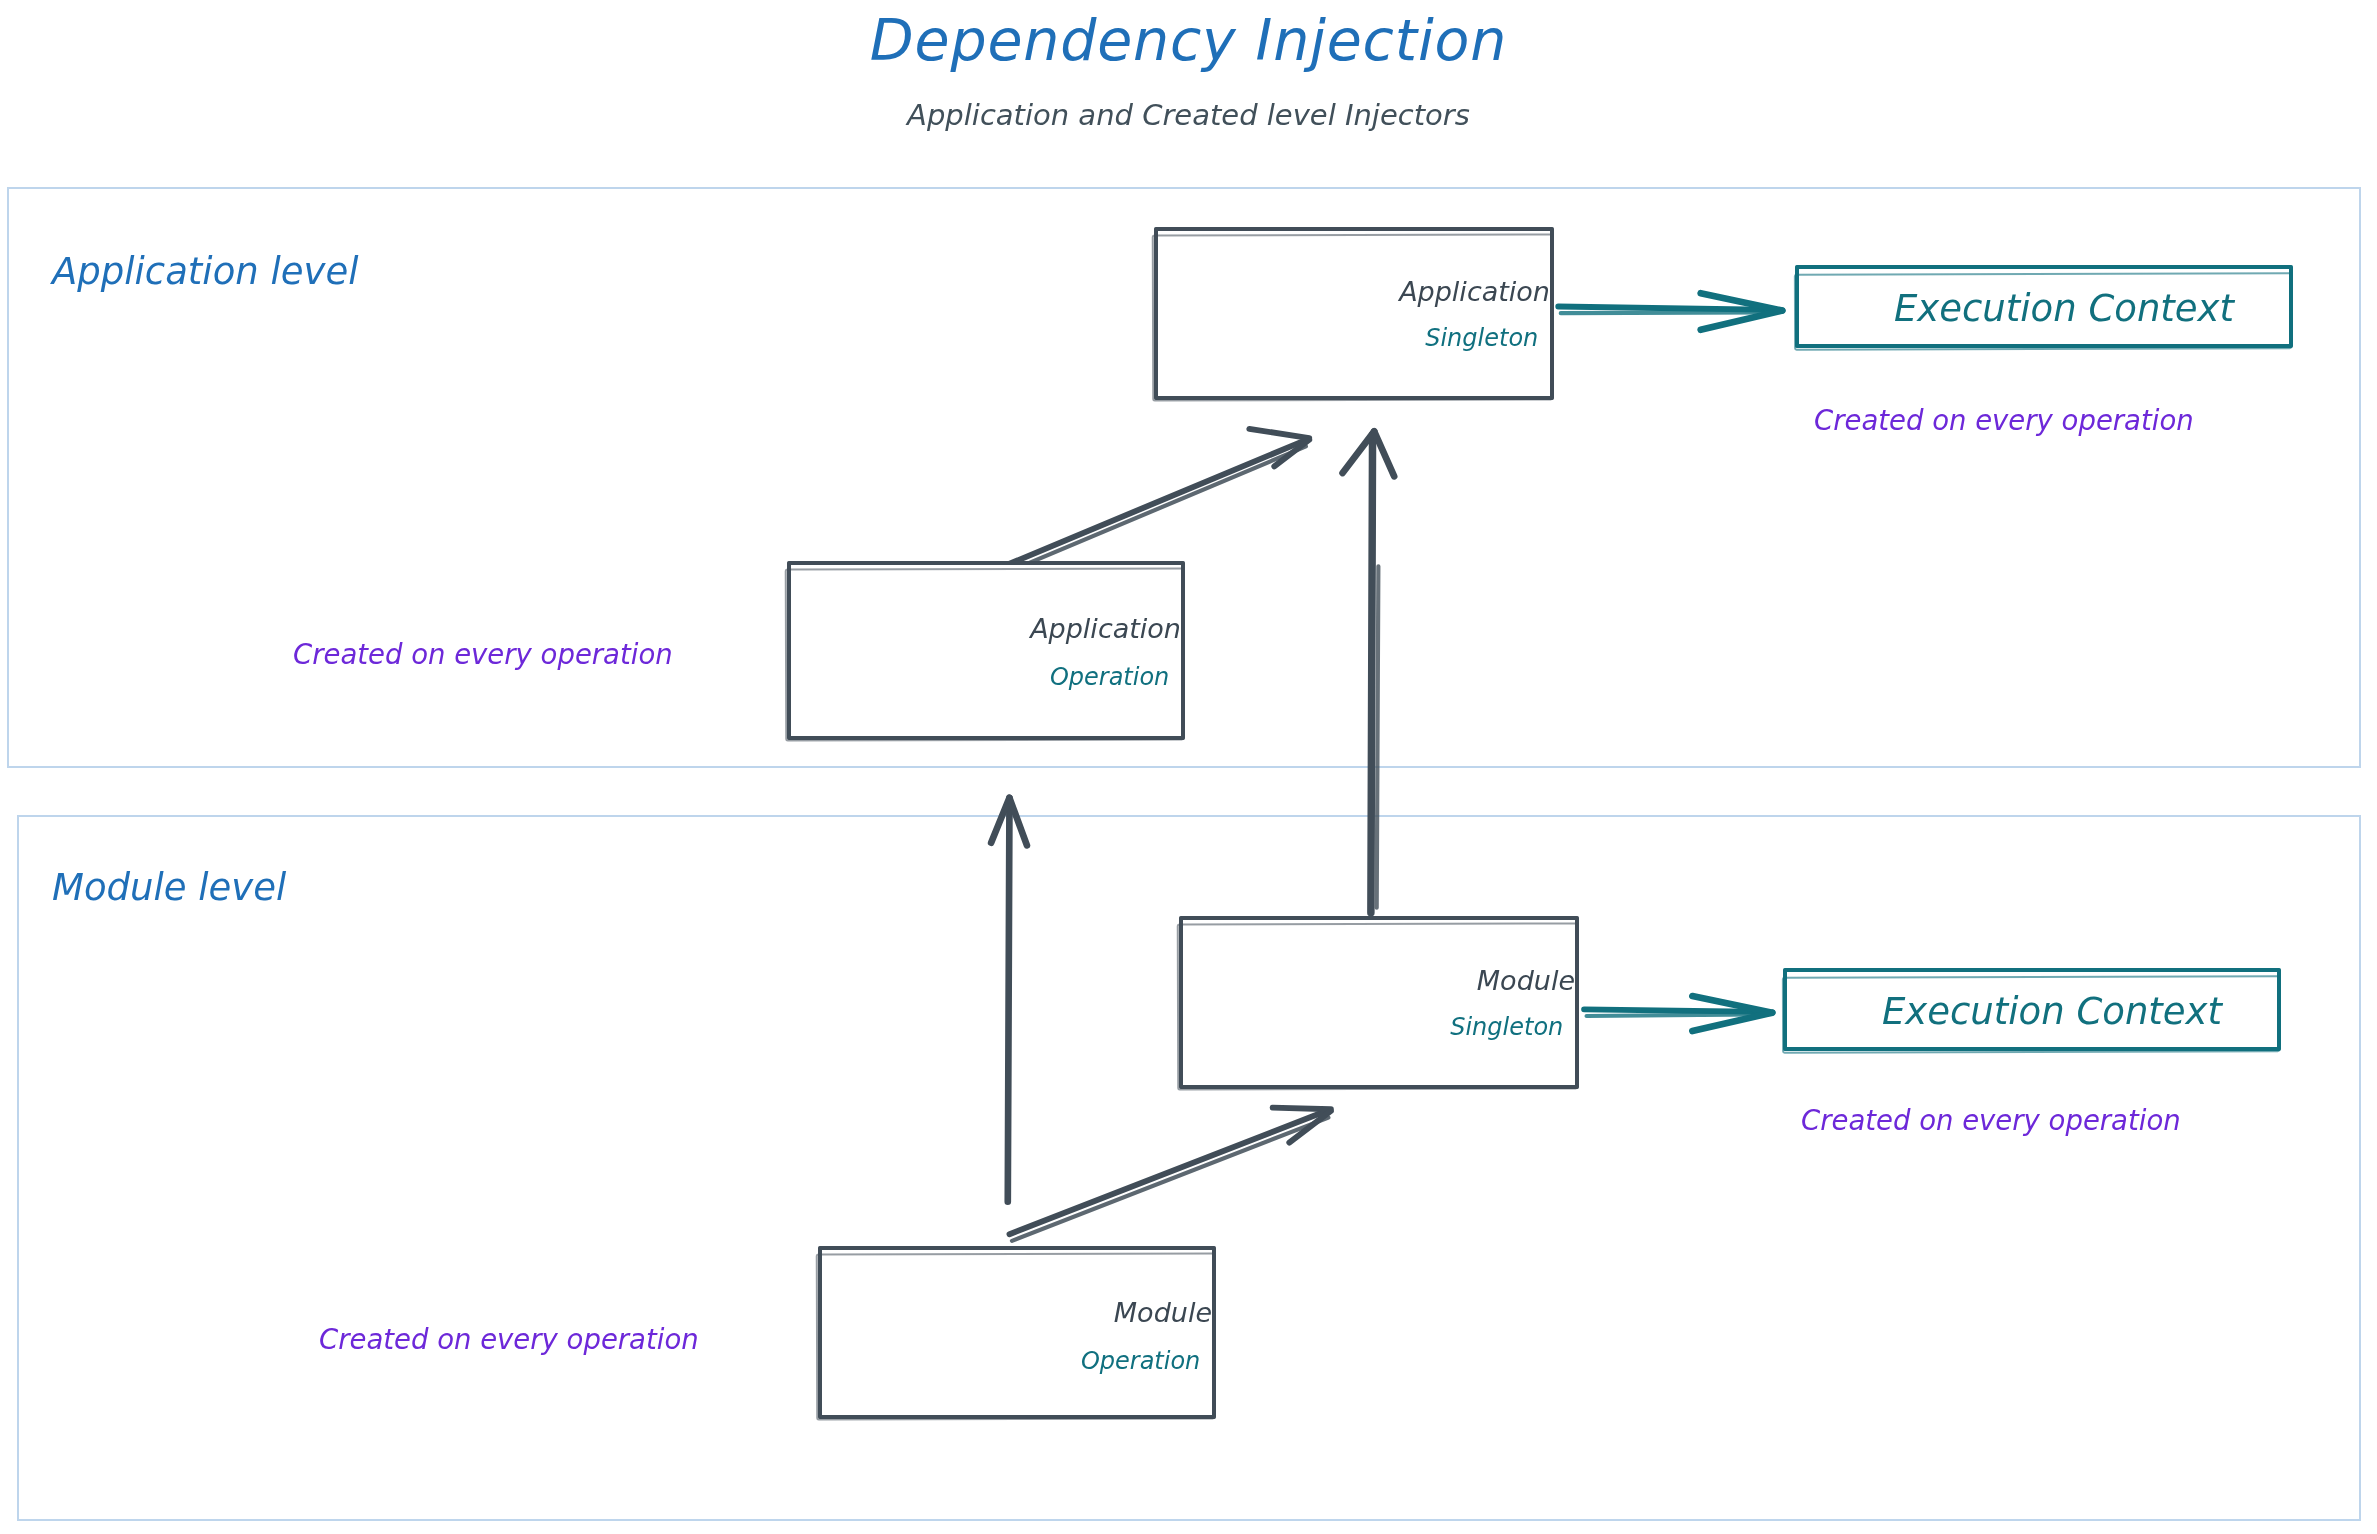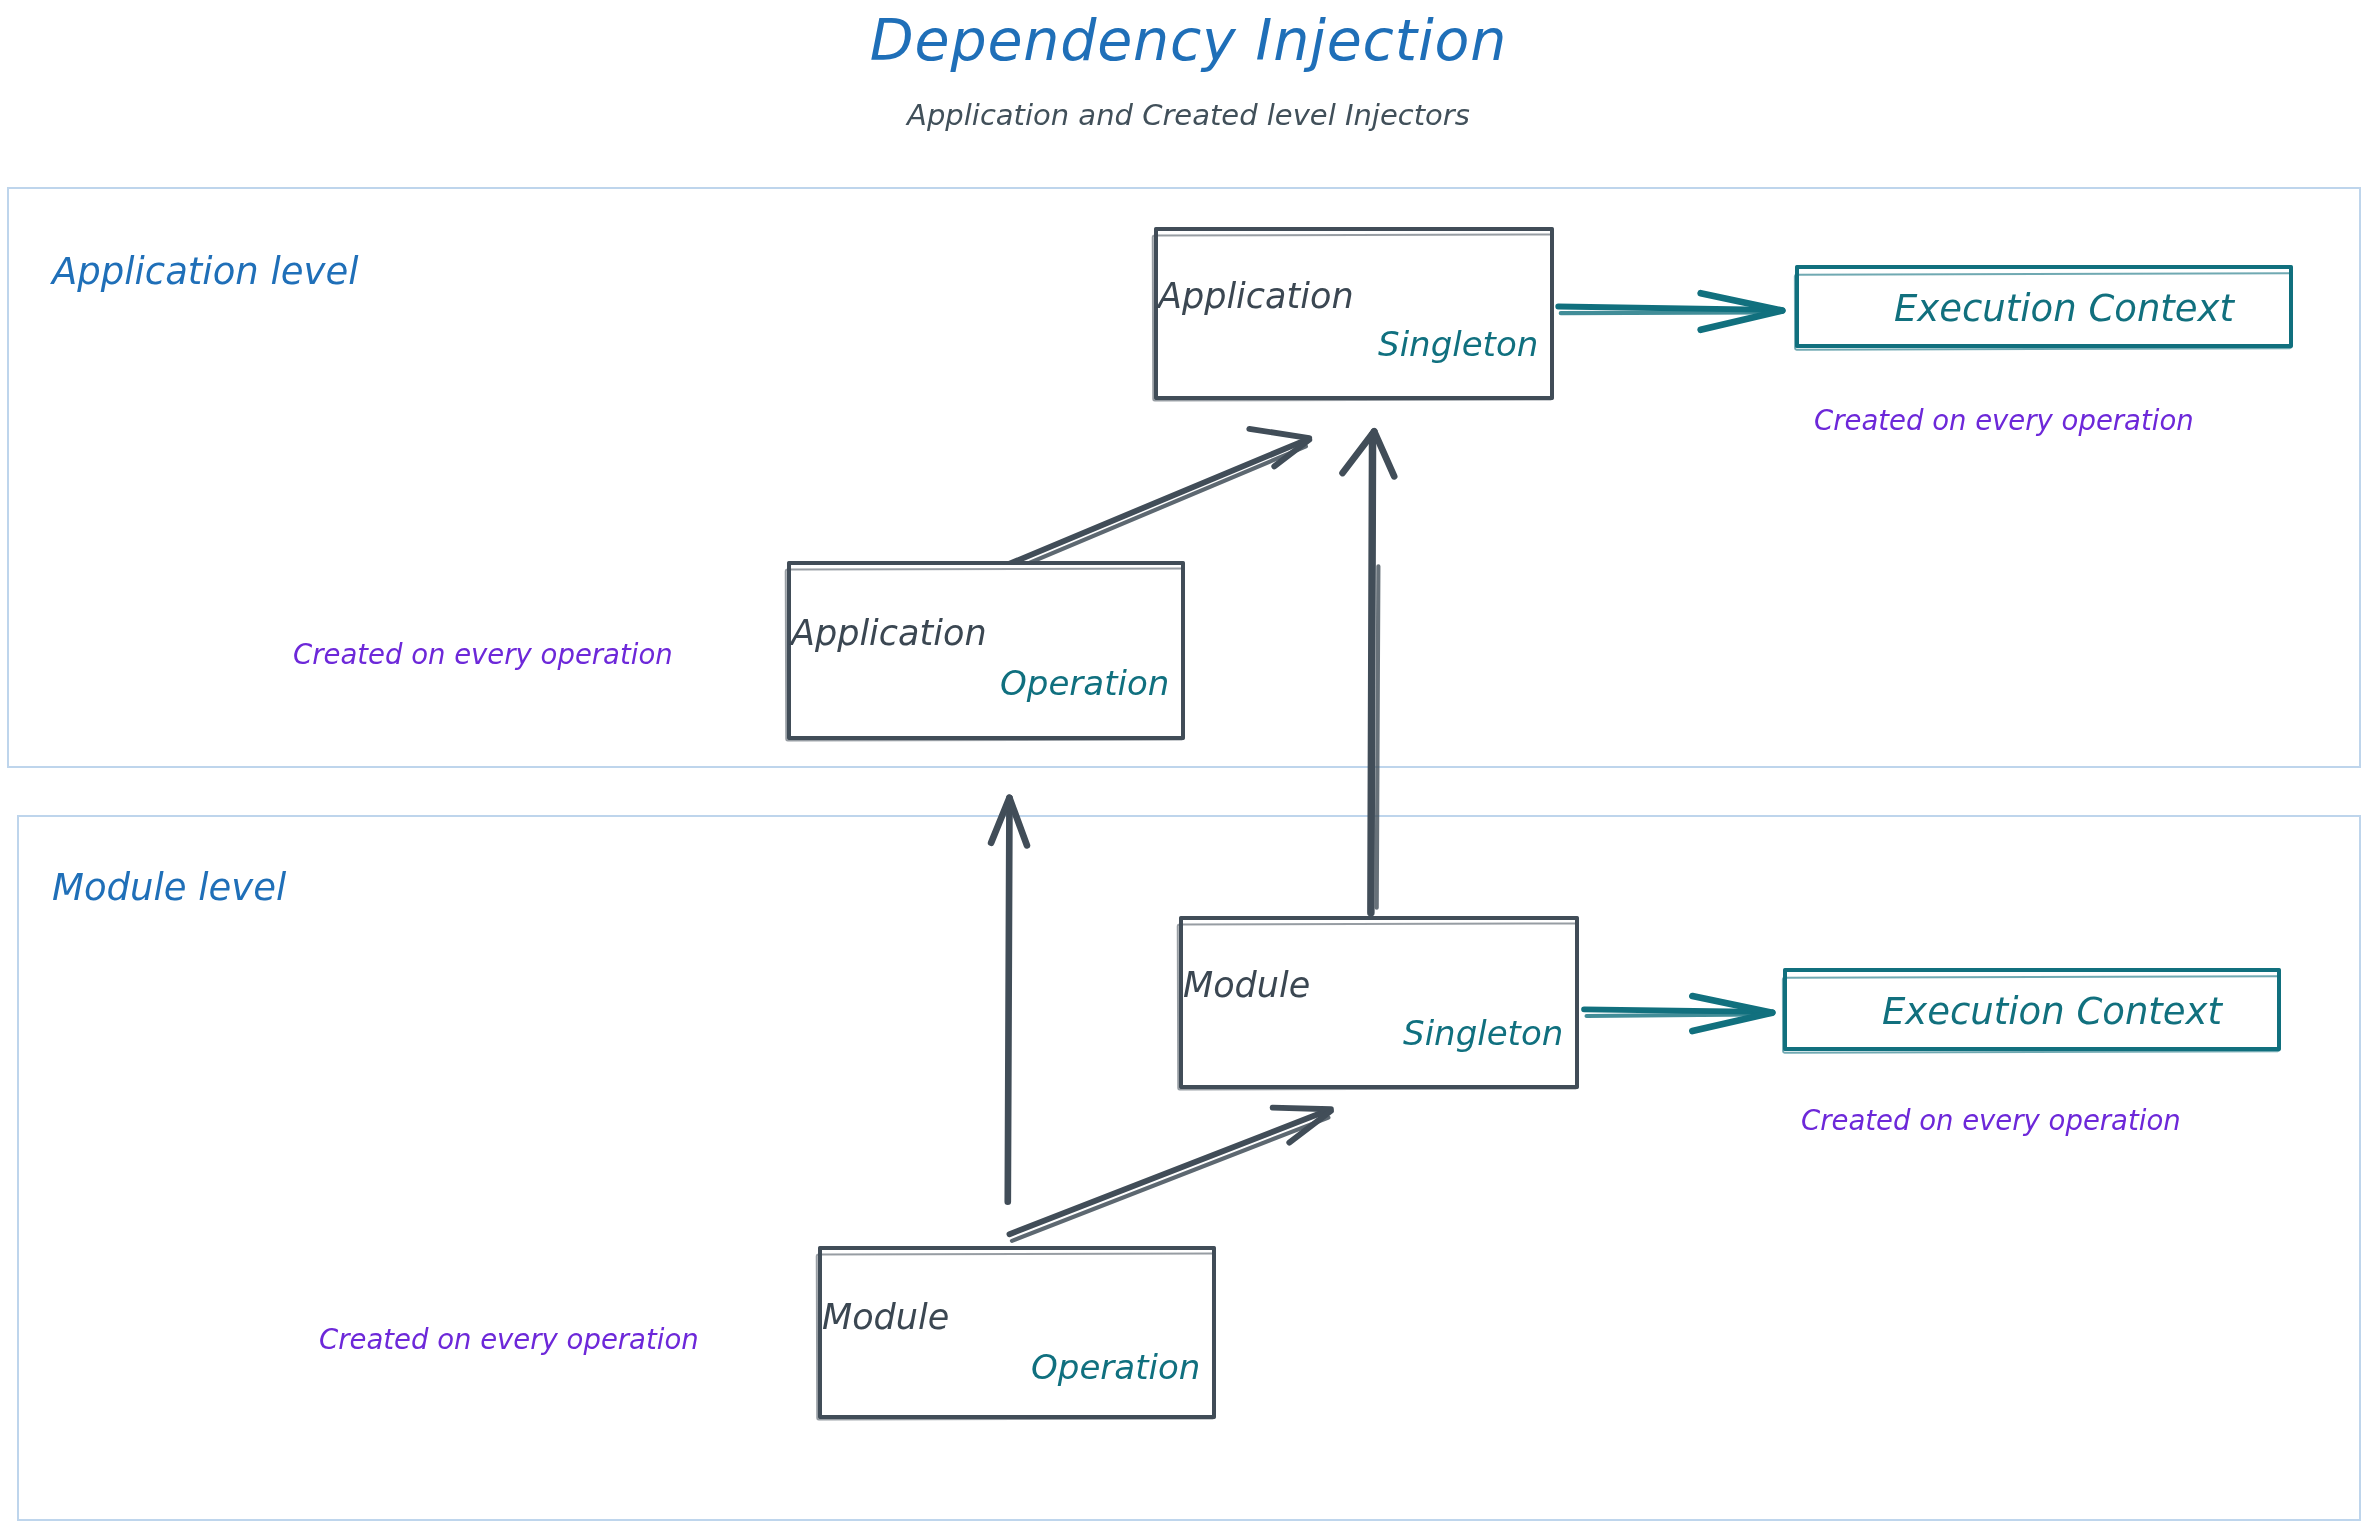--- a/index.html
+++ b/index.html
@@ -67,30 +67,30 @@
 
   
   .node {
     position: absolute;
     box-sizing: border-box;
     background: #ffffff;
   }
   .node .node-title {
     position: absolute;
     width: 100%;
-    text-align: left;
-    font-size: 35px;
+    text-align: right;
+    font-size: 27px;
     color: #3b4752;
     font-style: italic;
     white-space: nowrap;
   }
   .node .node-scope {
     position: absolute;
     right: 11.7px;
-    font-size: 34px;
+    font-size: 24px;
     color: #10707f;
     font-style: italic;
     white-space: nowrap;
   }
 
   
   .sketch-dark {
     border: 4.2px solid #414d58;
     border-radius: 1.7px;
   }

